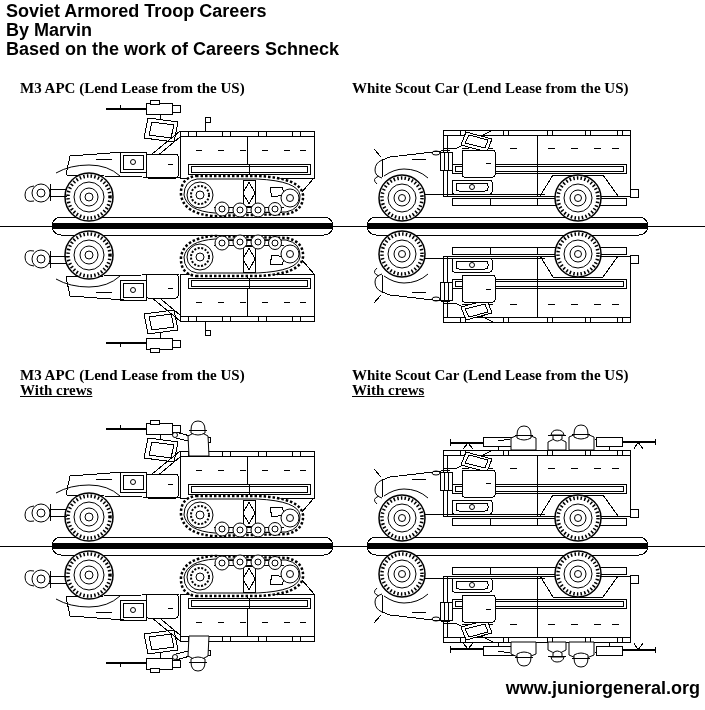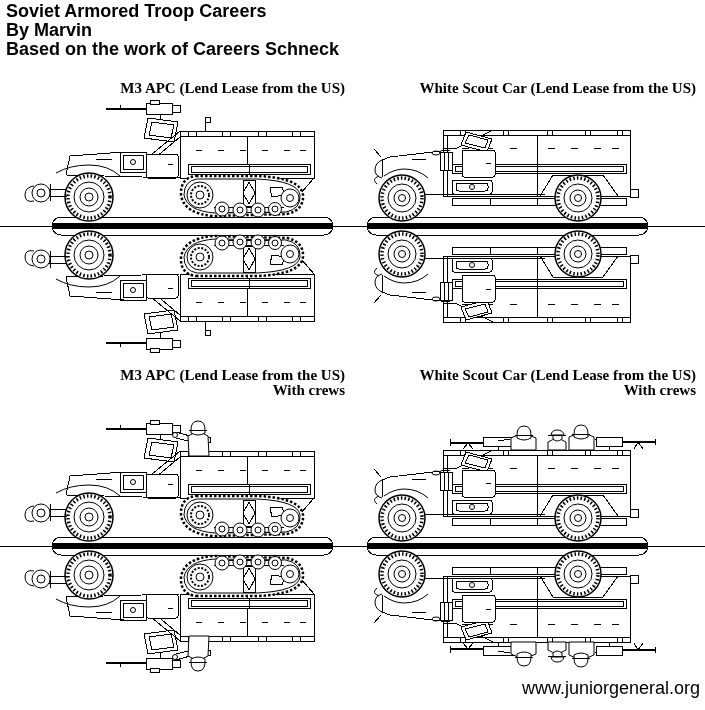--- a/index.html
+++ b/index.html
@@ -2,28 +2,28 @@
 <html><head>
 <meta charset="utf-8">
 <style>
   html,body{margin:0;padding:0;background:#fff;}
   #sheet{position:relative;width:705px;height:710px;background:#fff;overflow:hidden;
          font-family:"Liberation Sans",sans-serif;color:#000;}
   #art{position:absolute;left:0;top:0;}
   .title-block{position:absolute;left:6px;top:2px;font-weight:bold;font-size:18px;
                line-height:19px;letter-spacing:0;}
   .caption{position:absolute;font-family:"Liberation Serif",serif;font-weight:bold;
-           font-size:15px;line-height:15px;text-align:right;}
+           font-size:15px;line-height:15px;text-align:left;}
   #cap1{left:20px;top:81px;width:325px;}
   #cap2{left:352px;top:81px;width:344px;}
   #cap3{left:20px;top:368px;width:325px;}
   #cap4{left:352px;top:368px;width:344px;}
-  .subcap{display:block;}
+  .subcap{display:block;text-decoration:underline;}
   .footer-url{position:absolute;left:400px;top:678px;width:300px;text-align:right;
-              font-size:18px;font-weight:normal;}
+              font-size:18px;font-weight:bold;}
   svg{shape-rendering:crispEdges;}
   svg .sm{shape-rendering:auto;}
 </style>
 </head>
 <body>
 
 <div id="sheet">
 
   <svg id="art" width="705" height="710" viewBox="0 0 705 710" stroke="#000" fill="none" stroke-width="1">
     <defs>

